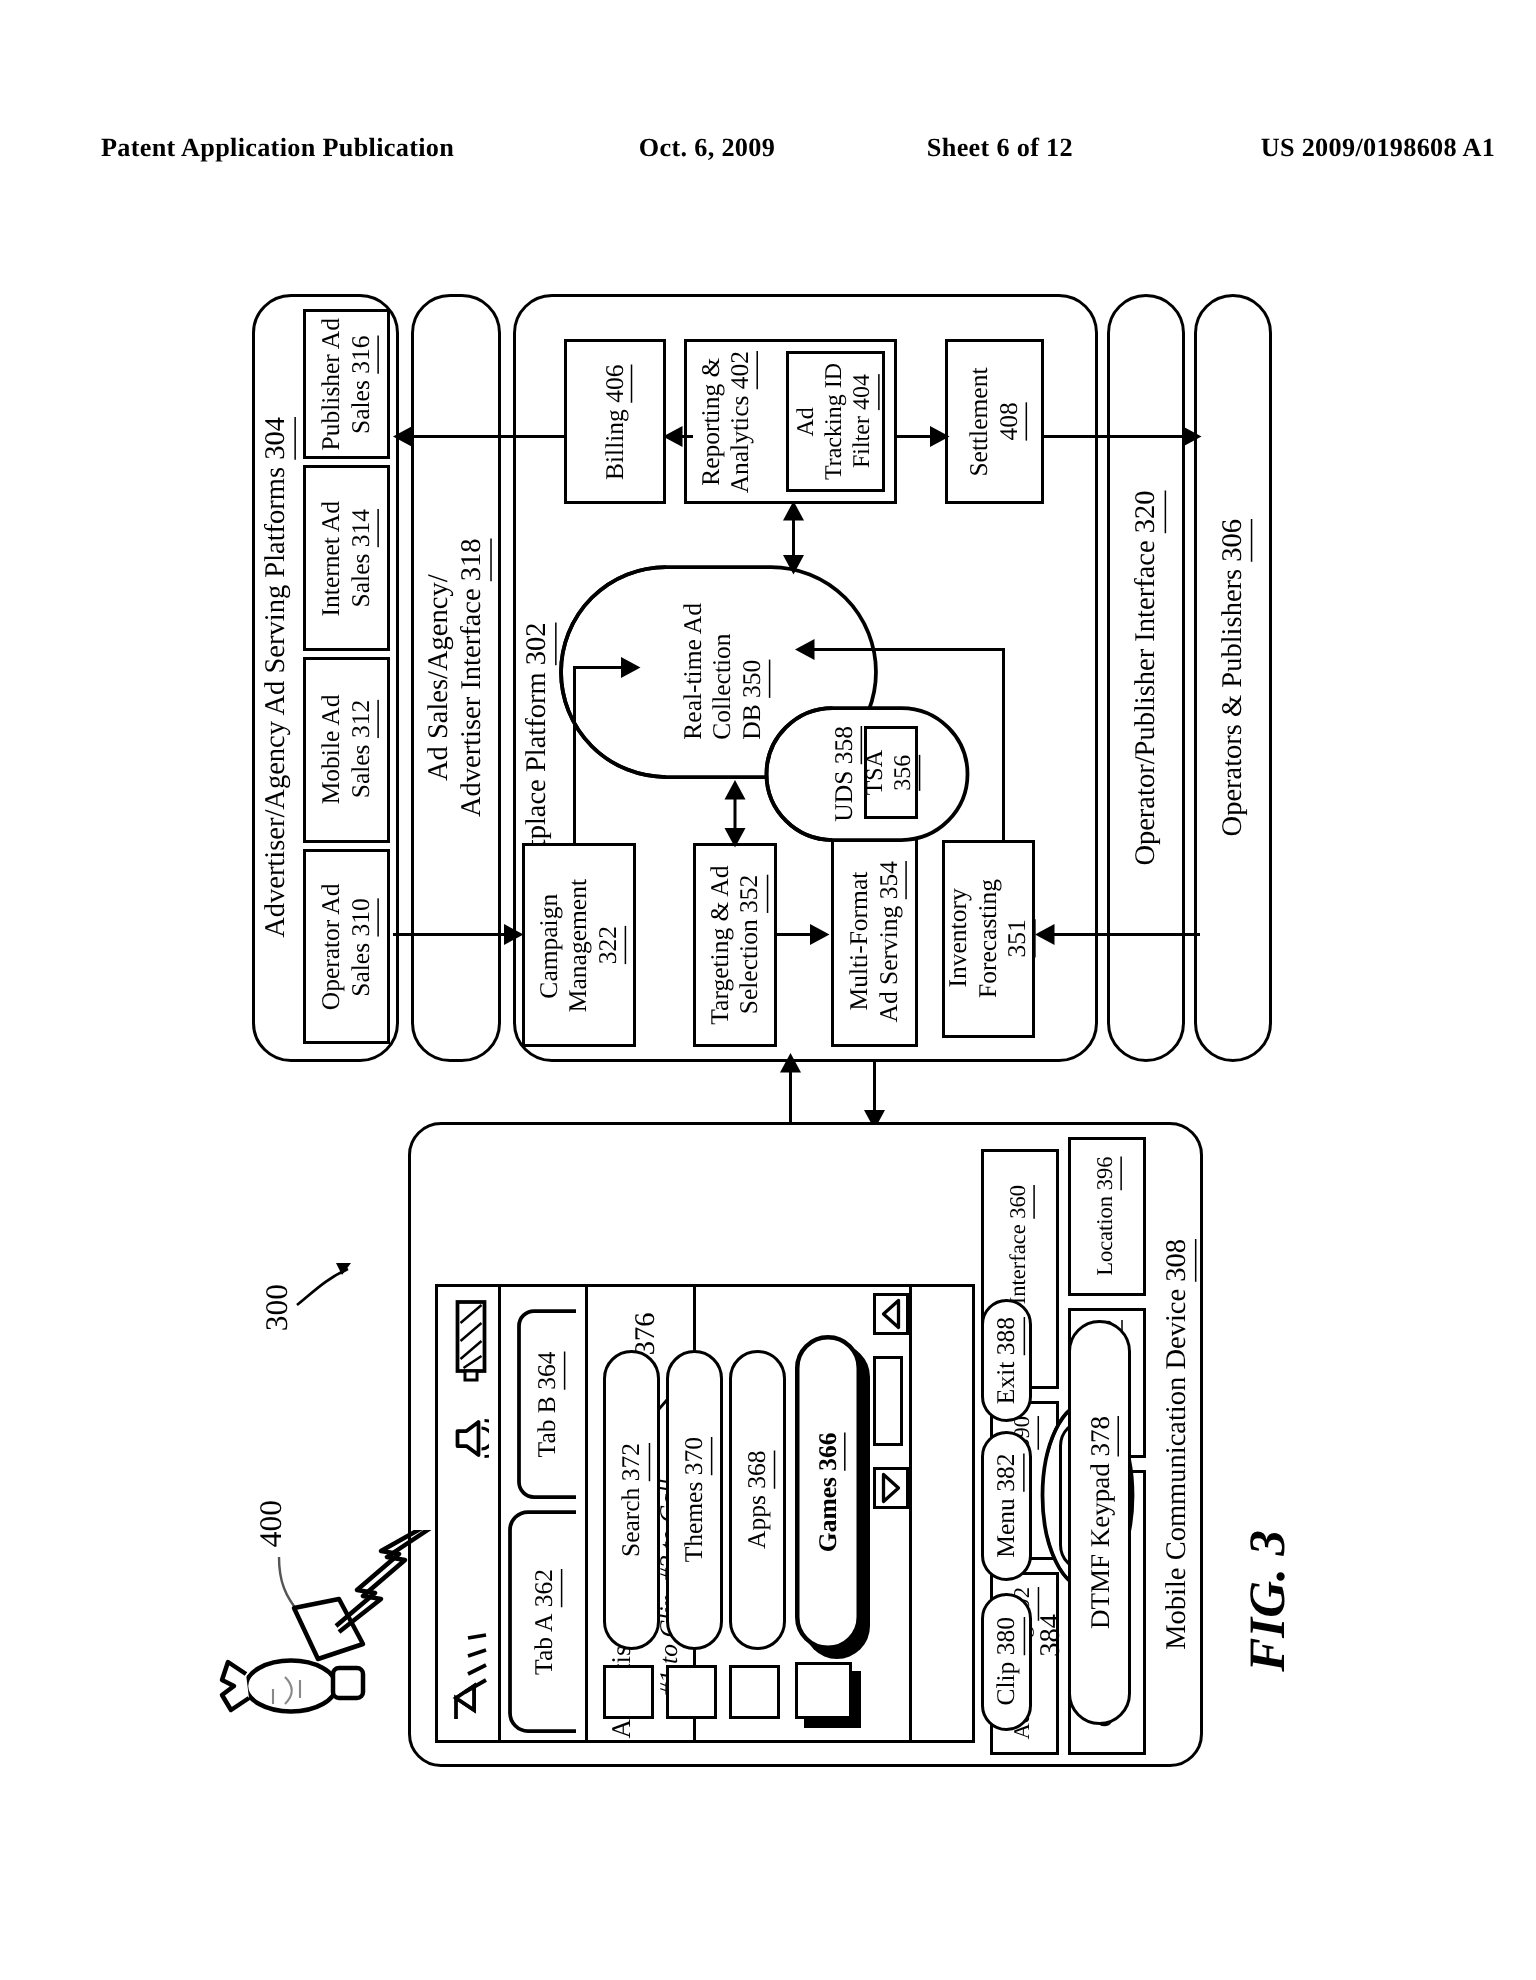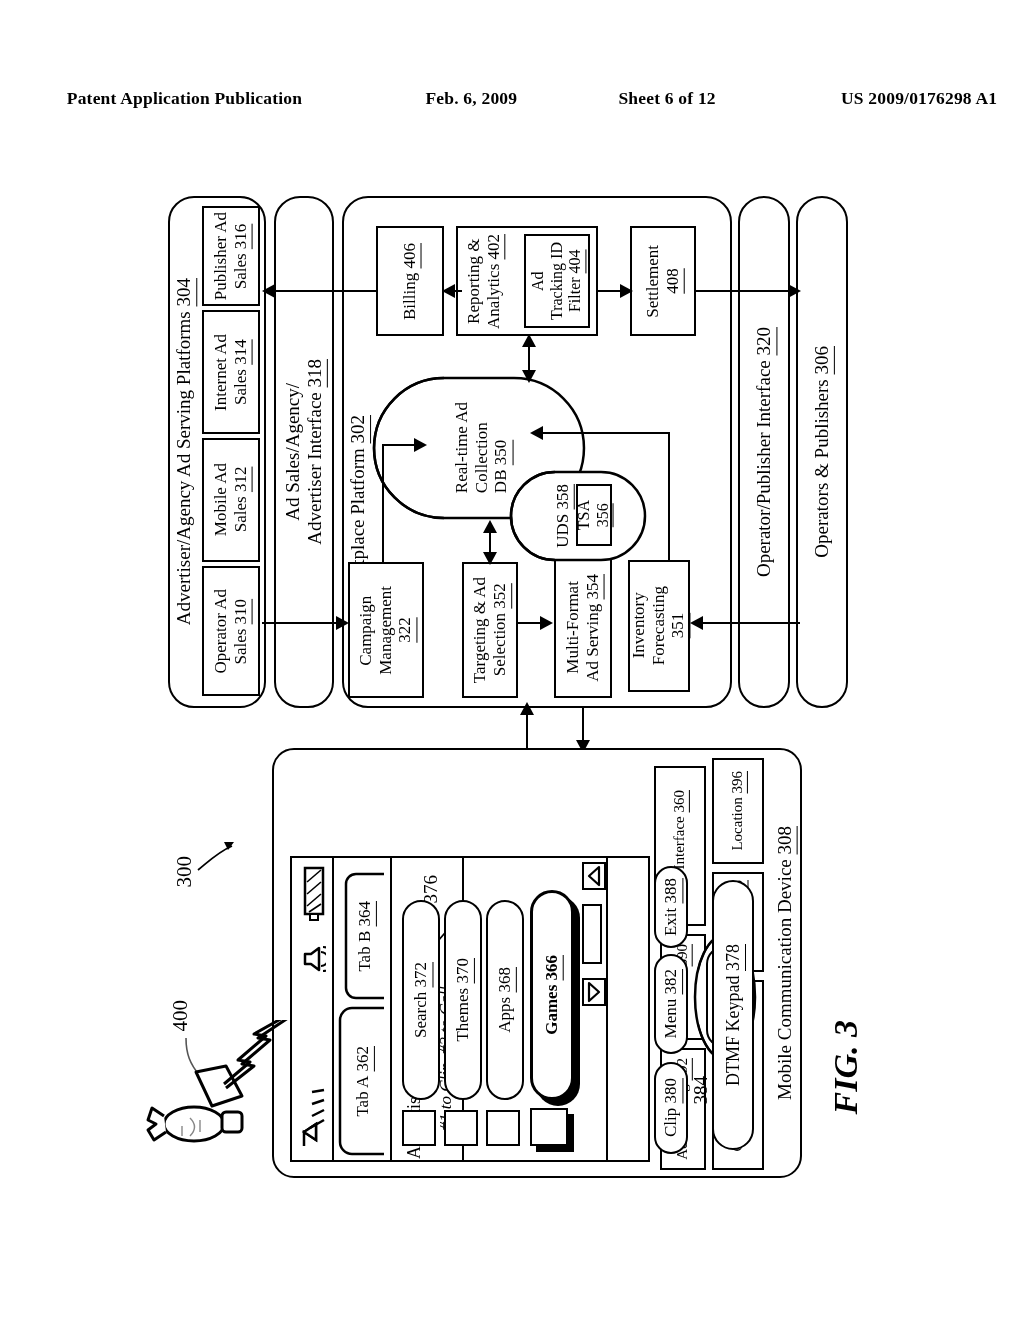--- a/index.html
+++ b/index.html
@@ -79,25 +79,25 @@
     font-weight:bold; font-style:italic; font-size:34px;
   }
   .reflbl { position:absolute; font-size:20px; }
 </style>
 </head>
 <body>
 
 <div class="pg-header" data-name="page-header">
   <span data-name="publication-title">Patent Application Publication</span>
   <span class="hsp1" data-name="header-spacer-1"></span>
-  <span data-name="publication-date">Feb. 6, 2009</span>
+  <span data-name="publication-date">Oct. 6, 2009</span>
   <span class="hsp2" data-name="header-spacer-2"></span>
   <span data-name="sheet-number">Sheet 6 of 12</span>
   <span class="hsp3" data-name="header-spacer-3"></span>
-  <span data-name="patent-number">US 2009/0176298 A1</span>
+  <span data-name="patent-number">US 2009/0198608 A1</span>
 </div>
 
 <div class="stage" data-name="figure-3-drawing">
 
   <div class="rbox" data-name="panel-ad-serving-platforms" style="left:168px; top:196px; width:98px; height:512px;">
   </div>
   <div class="lbl-rot" data-name="panel-ad-serving-platforms-title" style="left:170px; top:200px; width:28px; height:504px;">
     <div class="vt" style="font-size:19px;">
       <span data-name="panel-304-title-text">Advertiser/Agency Ad Serving Platforms</span>
       <span class="u" data-name="panel-304-ref">304</span>

